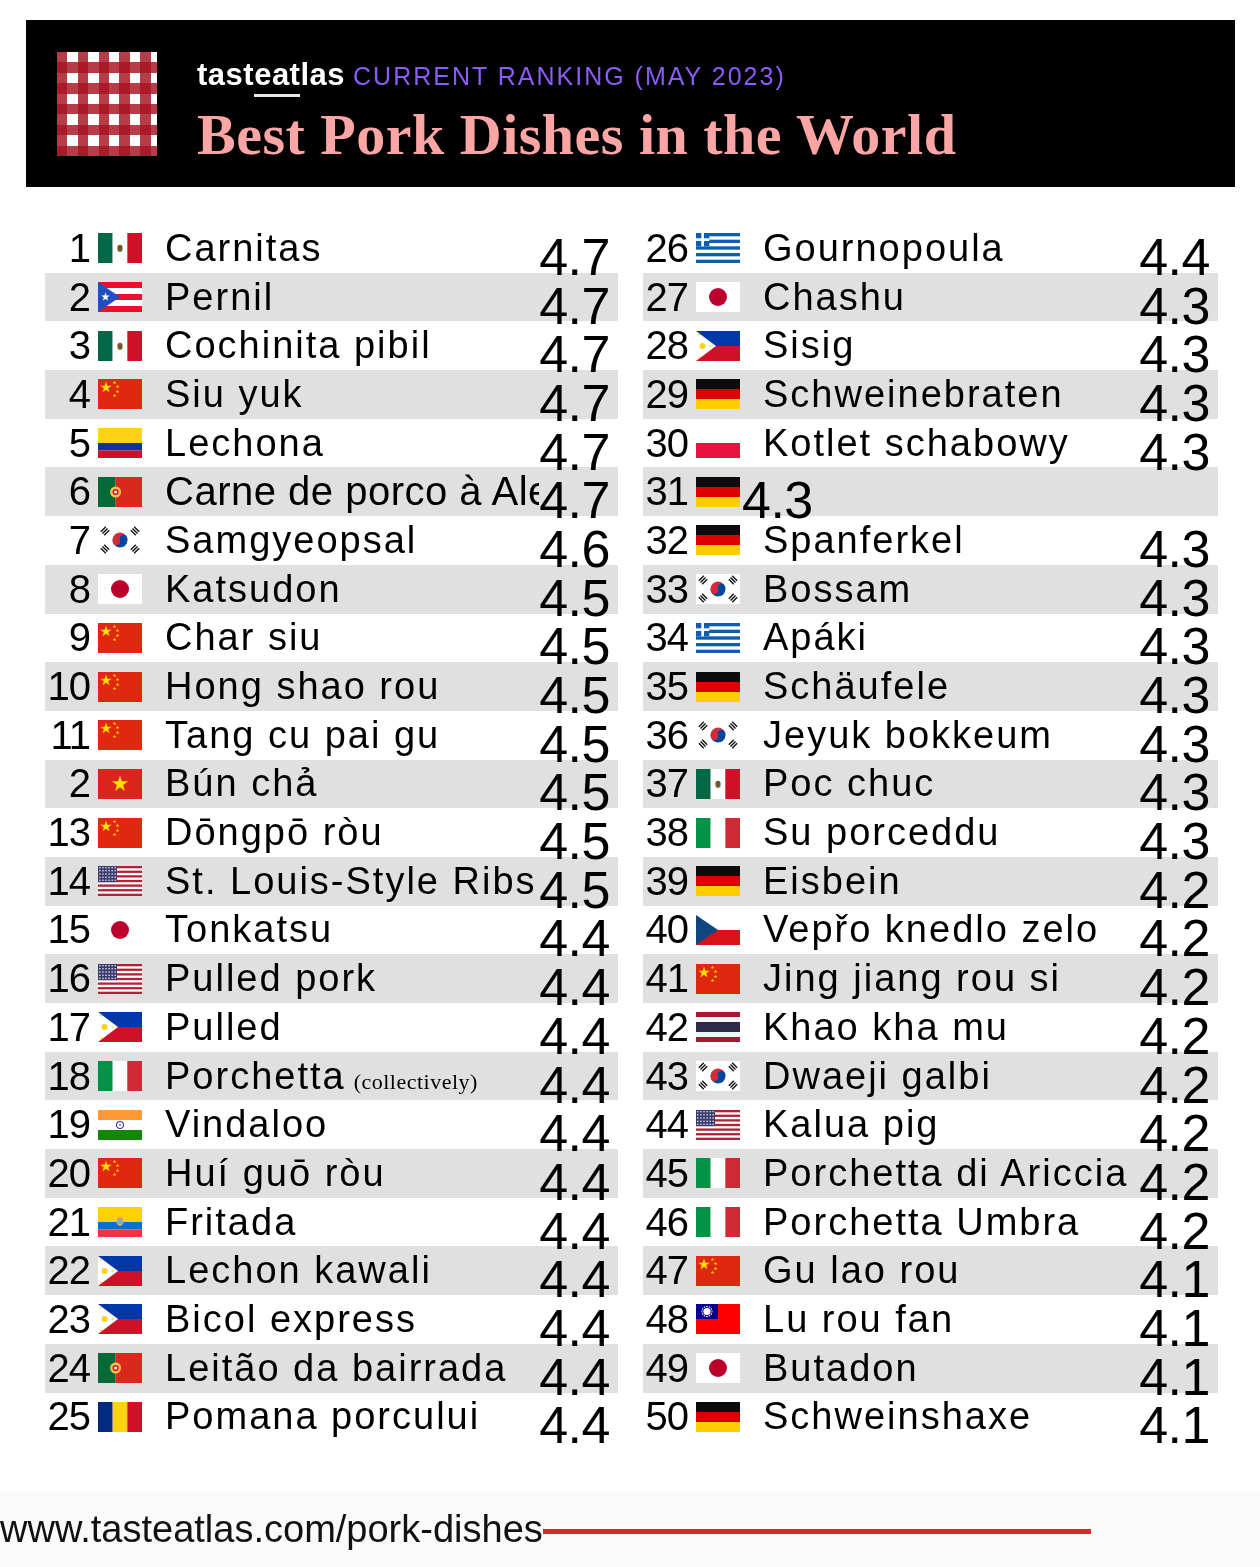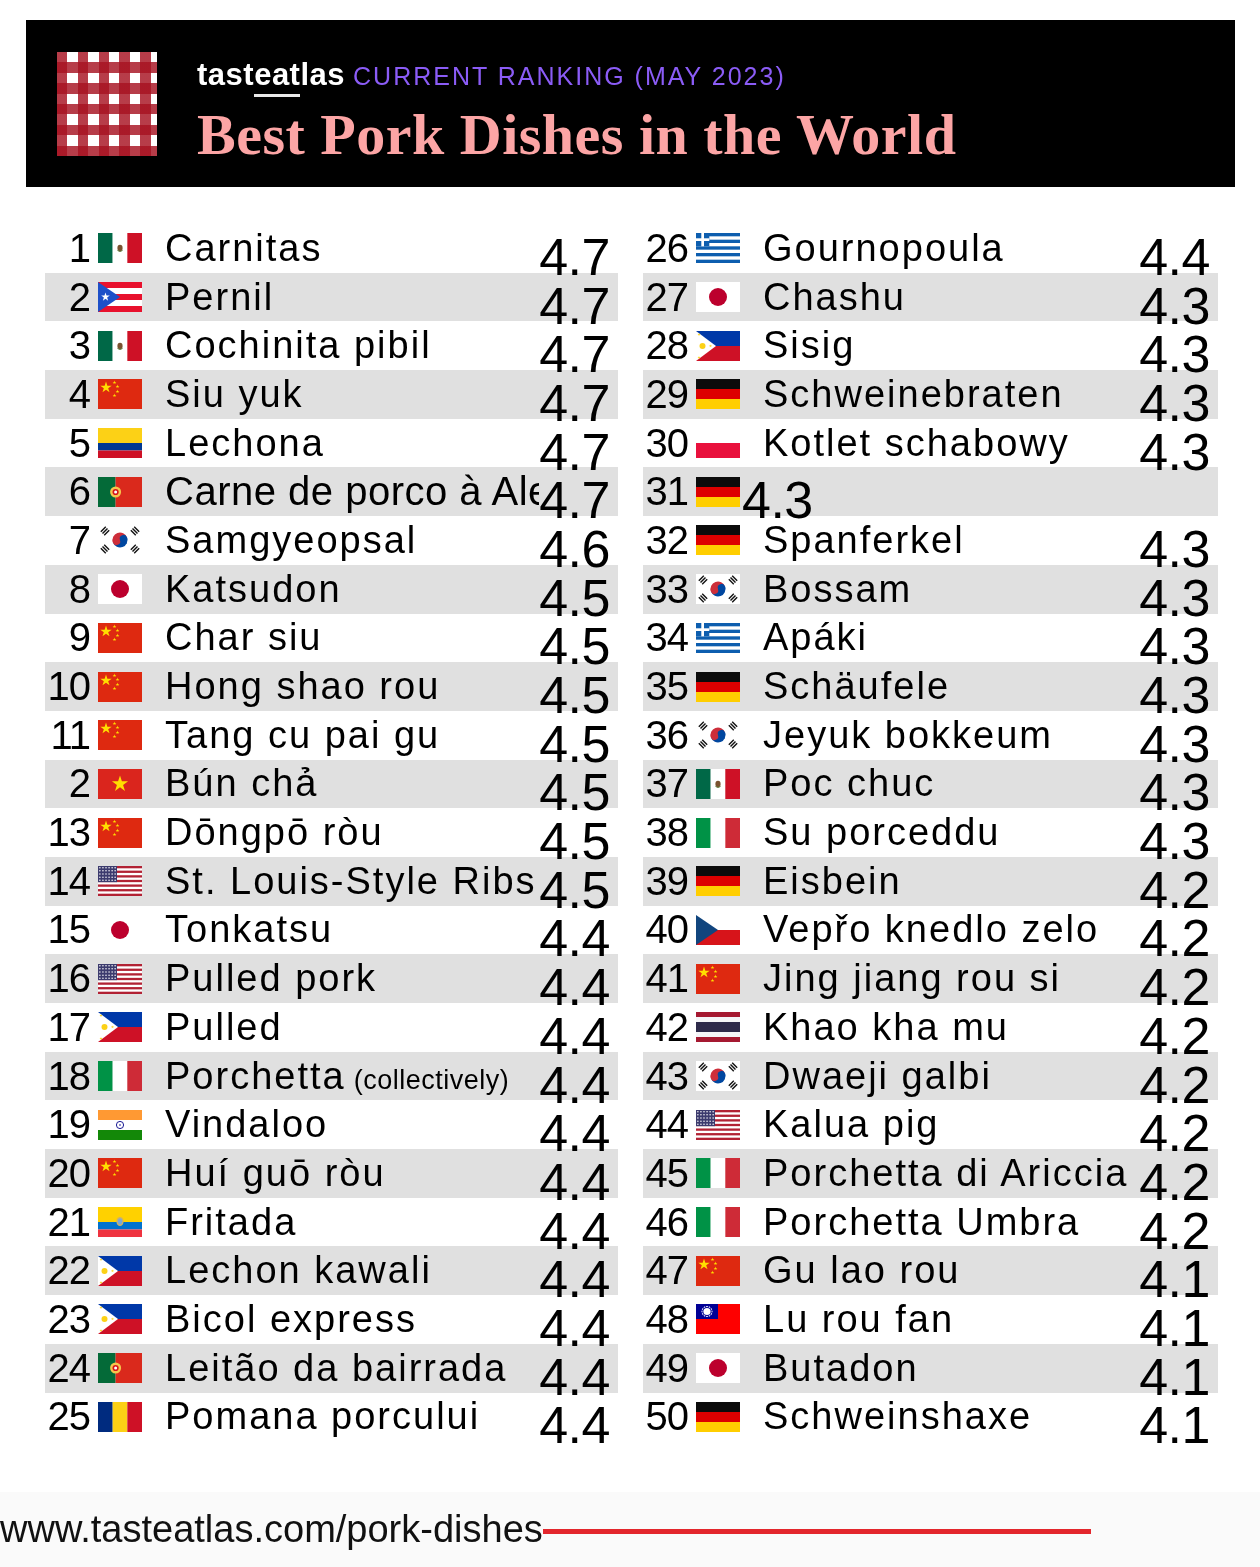--- a/index.html
+++ b/index.html
@@ -24,21 +24,21 @@
   .col.left{left:45px;width:573px;}
   .col.right{left:643px;width:575px;}
   .row{height:48.7px;display:flex;align-items:center;}
   .row.alt{background:#e0e0e0;}
   .rank{flex:none;width:45px;text-align:right;font-size:40px;letter-spacing:-1px;}
   .flagbox{flex:none;width:48px;margin-left:6px;display:flex;justify-content:center;align-items:center;}
   .flagbox svg{display:block;}
   .namewrap{flex:1;margin-left:21px;white-space:nowrap;overflow:hidden;display:flex;align-items:baseline;}
   .dish{font-size:38px;letter-spacing:2px;}
   .dish.compact{font-size:40px;letter-spacing:.5px;}
-  .note{font-size:27px;letter-spacing:.5px;margin-left:8px;}
+  .note{font-size:22px;letter-spacing:.5px;margin-left:8px;font-family:Liberation Serif, serif;}
   .rating{flex:none;font-size:52px;text-align:right;padding-right:8px;letter-spacing:-.5px;margin-top:17px;}
   
   .footer{position:absolute;left:0;top:1492px;width:1260px;height:75px;background:#fafafa;
           display:flex;flex-direction:row;align-items:center;}
   .url{font-size:38px;color:#111;line-height:1.18;margin-top:0;}
   .url-line{width:548px;height:5px;background:#e3262c;margin-top:3px;}
 </style>
 </head>
 <body>
 

